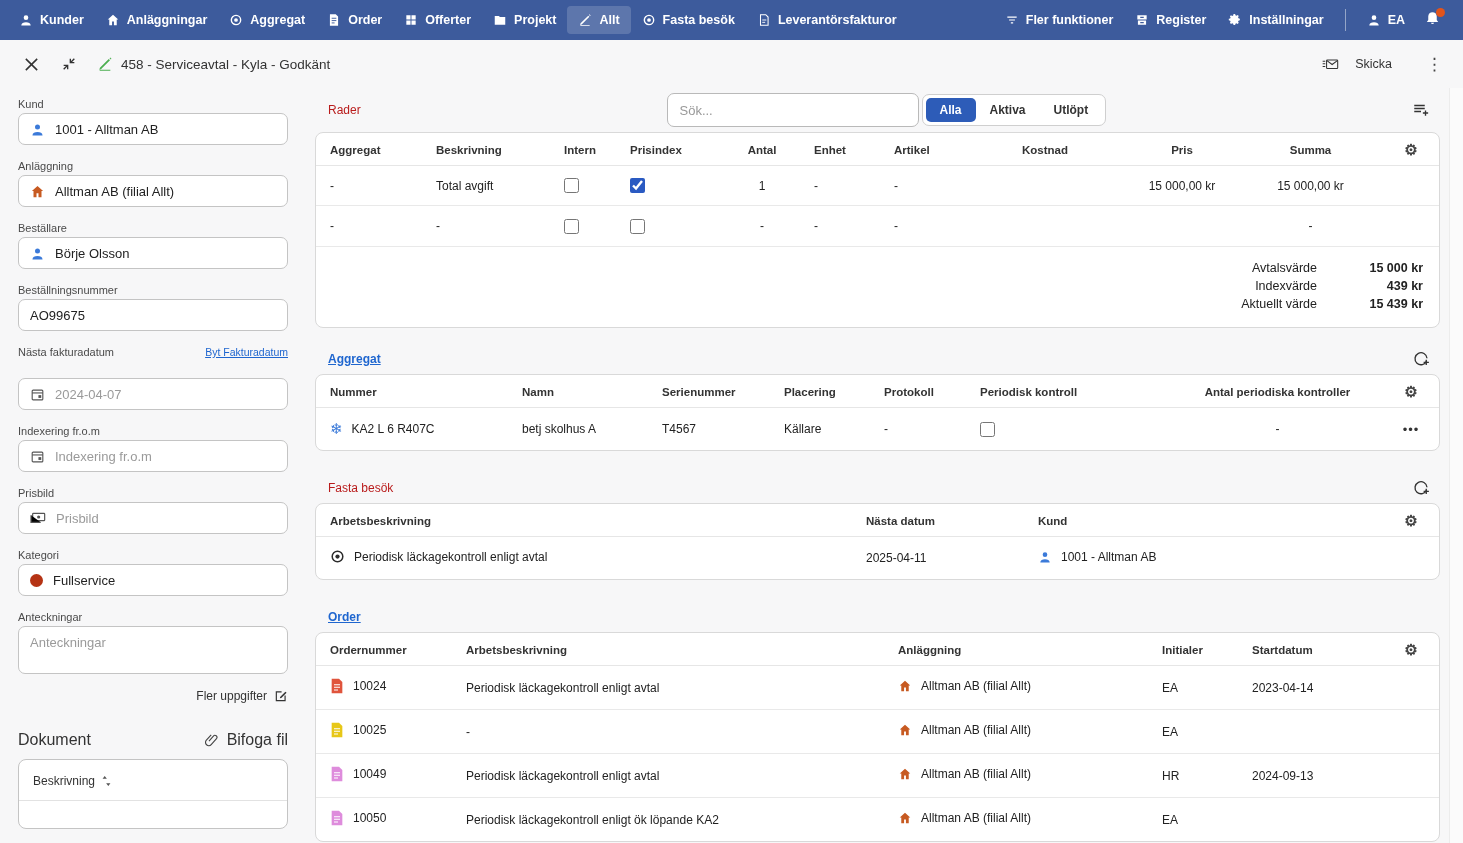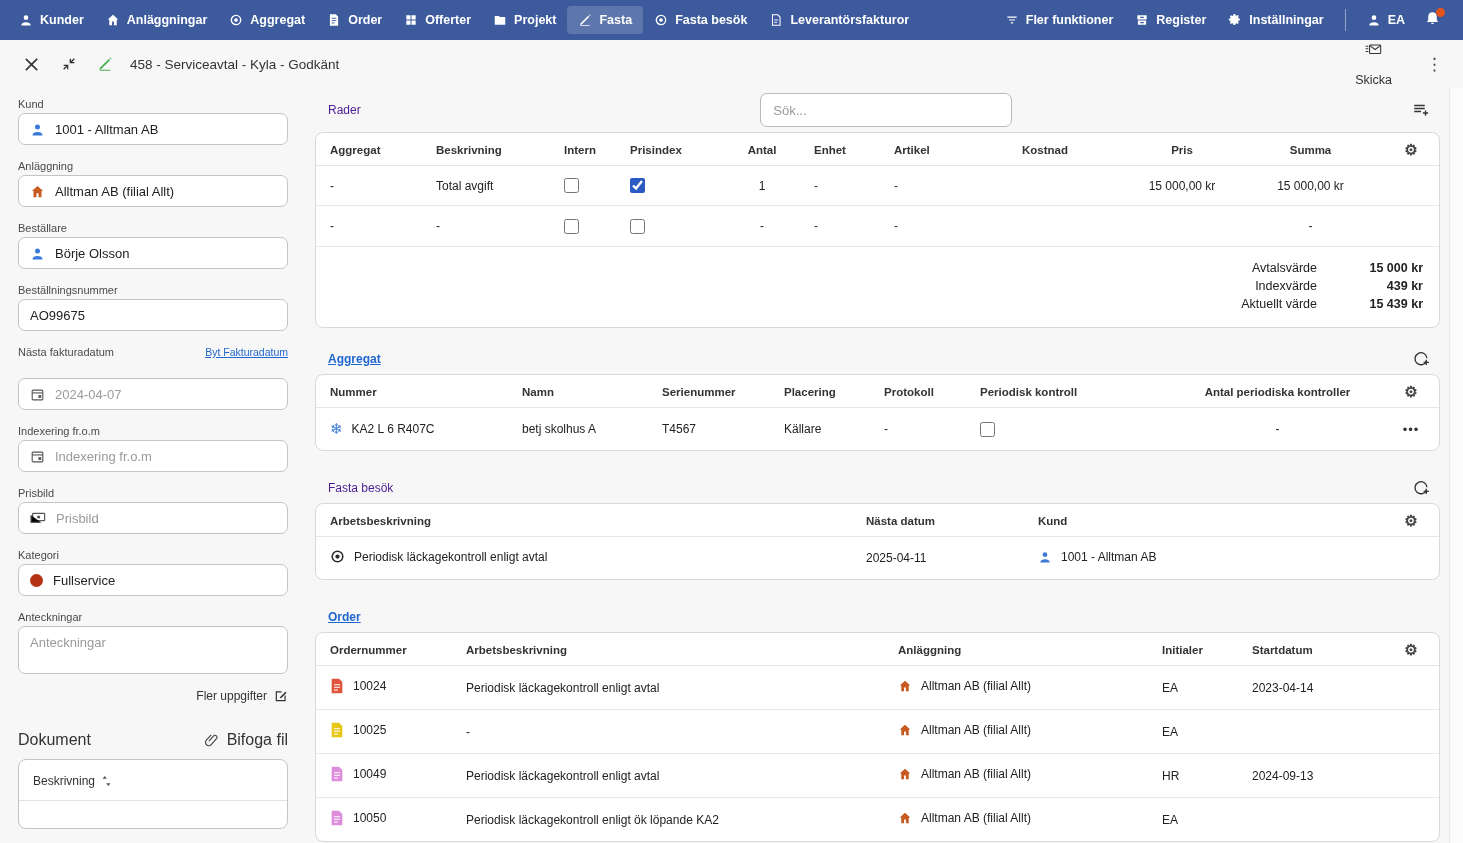--- a/index.html
+++ b/index.html
@@ -13,23 +13,23 @@
   .nav-item.active { background:rgba(255,255,255,.17); }
   .nav-item svg { flex:none; }
   .nav-spacer { flex:1; }
   .nav-divider { width:1px; height:22px; background:rgba(255,255,255,.45); margin:0 10px; }
   .bell-wrap { position:relative; padding:6px 12px 6px 8px; cursor:pointer; }
   .bell-dot { position:absolute; top:4px; right:8px; width:9px; height:9px; border-radius:50%; background:#e2541b; }
 
   
   .subheader { height:48px; display:flex; align-items:center; padding:0 20px 0 18px; }
   .subheader .icon-btn { display:flex; align-items:center; justify-content:center; width:26px; height:26px; cursor:pointer; }
-  .sh-title { font-size:13.5px; color:#333; margin-left:12px; }
+  .sh-title { font-size:13.5px; color:#333; margin-left:3px; }
   .sh-spacer { flex:1; }
-  .send-btn { display:flex; align-items:center; gap:16px; font-size:12.5px; color:#333; cursor:pointer; padding:4px 8px;flex-direction:column; }
+  .send-btn { display:flex; align-items:center; gap:16px; font-size:12.5px; color:#333; cursor:pointer; padding:4px 8px; }
   .kebab { font-size:17px; color:#444; margin-left:26px; cursor:pointer; }
 
   
   .content { display:flex; height:755px; }
   .sidebar { width:315px; flex:none; padding:10px 27px 0 18px; }
   .main { flex:1; min-width:0; padding-right:9px; }
   .vscroll { width:14px; flex:none; background:#fbfbfb; border-left:1px solid #ececec; }
 
   
   .field { margin-bottom:15px; }
@@ -46,21 +46,21 @@
   .fler-row { display:flex; justify-content:flex-end; align-items:center; gap:7px; margin-top:14px;
               font-size:12px; color:#333; cursor:pointer; }
   .dok-head { display:flex; justify-content:space-between; align-items:center; margin-top:28px; font-size:16px; color:#333; }
   .bifoga { display:flex; align-items:center; gap:9px; cursor:pointer; }
   .dok-card { margin-top:10px; background:#fff; border:1px solid #c4c4c4; border-radius:8px; height:70px; overflow:hidden; }
   .dok-row { display:flex; align-items:center; gap:4px; padding:14px 0 12px 14px; font-size:12px; color:#333;
              border-bottom:1px solid #e2e2e2; }
 
   
   .toolbar { height:44px; display:flex; align-items:center; padding:0 10px 0 13px; }
-  .section-title { font-size:12px; color:#4c1d95; }
+  .section-title { font-size:12px; color:#b91c1c; }
   .tb-spacer { flex:1; }
   .search { width:252px; height:34px; border:1px solid #b9b9b9; border-radius:7px; padding:0 12px;
             font-size:13px; font-family:inherit; color:#0369a1; background:#fff; outline:none; }
   .search::placeholder { color:#999; }
   .segmented { display:flex; align-items:center; background:#fff; border:1px solid #cfcfcf; border-radius:7px;
                padding:3px; margin-left:3px; }
   .seg { padding:5px 14px; font-size:12px; font-weight:700; color:#333; border-radius:5px; cursor:pointer; }
   .seg.active { background:#2d5cb8; color:#fff; }
 
   
@@ -129,21 +129,21 @@
   <div class="nav-item">
     <svg width="14" height="14" viewBox="0 0 24 24">
         <path fill="#fff" d="M3 5h7l2 2h9v13H3z"></path>
       </svg>
     <span>Projekt</span>
   </div>
   <div class="nav-item active">
     <svg width="14" height="14" viewBox="0 0 24 24">
         <path fill="#fff" d="M3.5 20.5l2.8-.9L19.5 6.4l-1.9-1.9L4.4 17.7zM20.7 5.2l1-1-1.9-1.9-1 1zM4 22h16v-1.4H4z"></path>
       </svg>
-    <span>Fasta</span>
+    <span>Allt</span>
   </div>
   <div class="nav-item">
     <svg width="14" height="14" viewBox="0 0 24 24">
         <circle cx="12" cy="12" r="8" fill="none" stroke="#fff" stroke-width="2.4"></circle>
         <circle cx="12" cy="12" r="3.2" fill="#fff"></circle>
       </svg>
     <span>Fasta besök</span>
   </div>
   <div class="nav-item">
     <svg width="14" height="14" viewBox="0 0 24 24">
@@ -339,20 +339,25 @@
       </div>
     </div>
   </div>
 
   <div class="main">
 
     <div class="toolbar">
       <span class="section-title">Rader</span>
       <div class="tb-spacer"></div>
       <input class="search" placeholder="Sök..." style="">
+      <div class="segmented">
+        <span class="seg active">Alla</span>
+        <span class="seg">Aktiva</span>
+        <span class="seg">Utlöpt</span>
+      </div>
       <div class="tb-spacer"></div>
       <span class="icon-btn-main">
         <svg width="18" height="18" viewBox="0 0 24 24">
             <path stroke="#333" stroke-width="1.8" d="M3 6h14M3 10h14M3 14h9"></path>
             <path stroke="#333" stroke-width="1.8" d="M18 12.5v7M14.5 16h7"></path>
           </svg>
       </span>
     </div>
 
     <div class="card">

